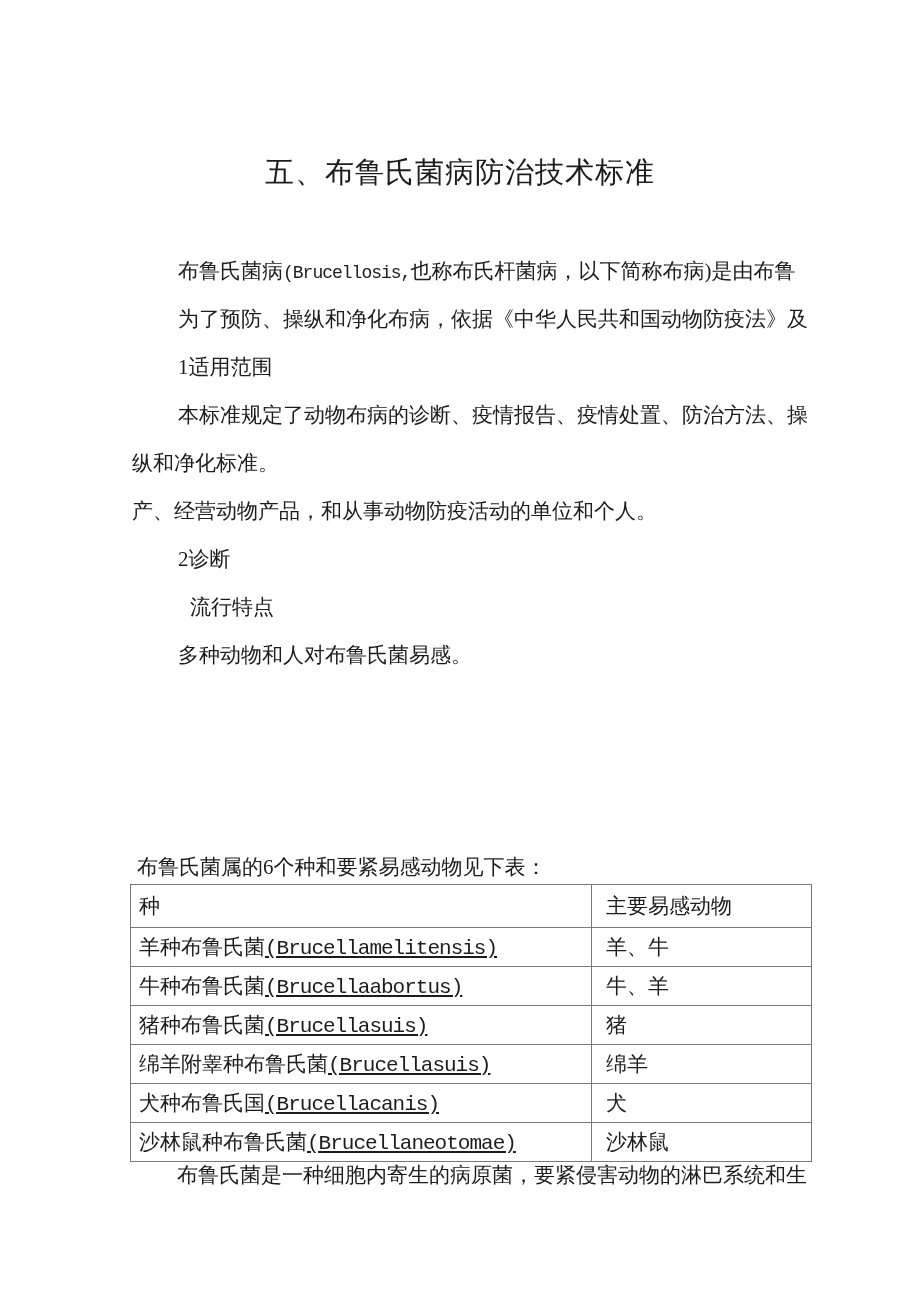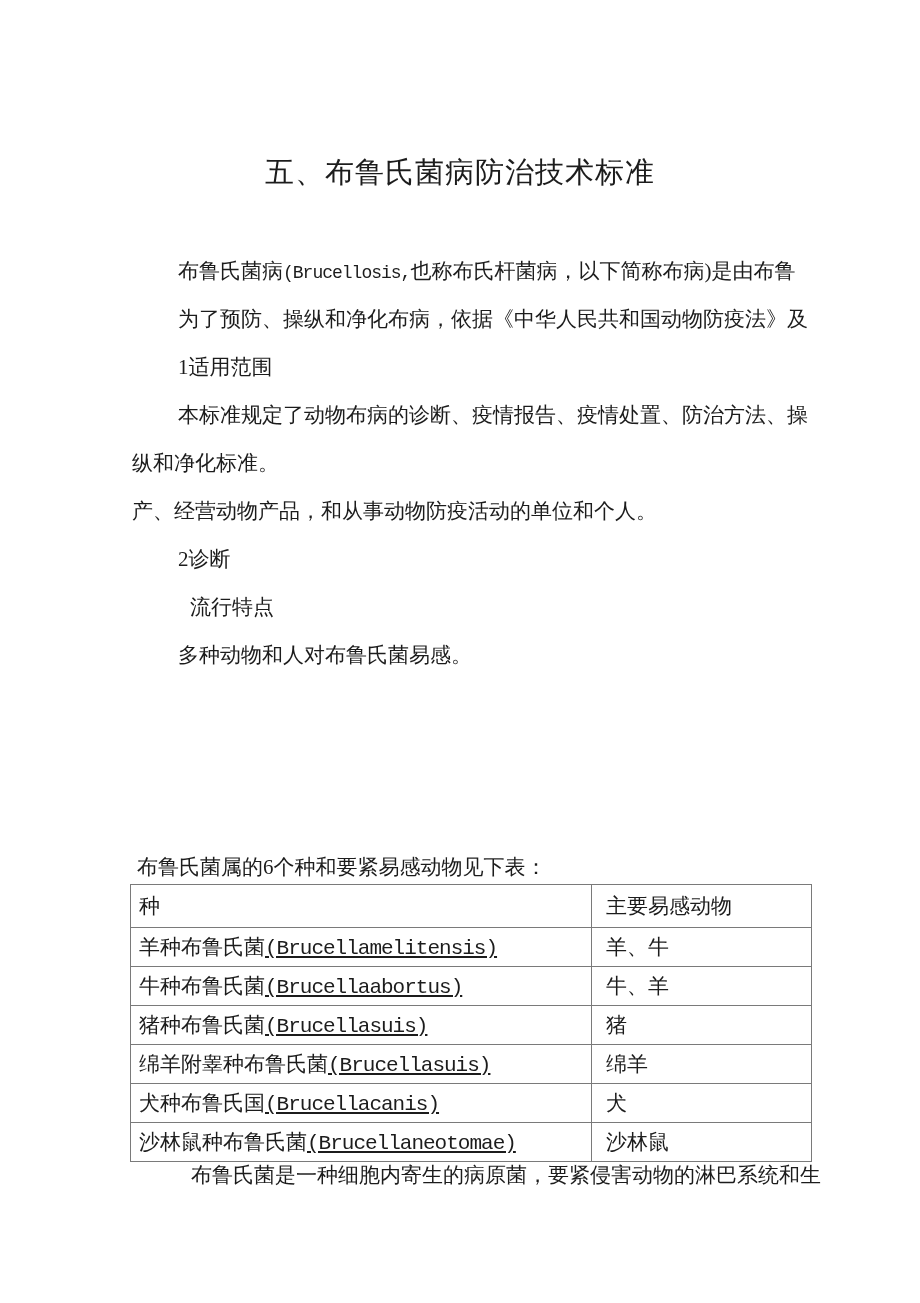--- a/index.html
+++ b/index.html
@@ -72,21 +72,21 @@
     white-space: nowrap;
   }
   .species-table .col-species { width: 452px; }
   .species-table .col-animals { width: 205px; padding-left: 14px; }
   .species-table tr.header-row { height: 43px; }
   .species-table tr.data-row { height: 39px; }
   .species-table .latin { font-size: 21px; text-decoration: underline; }
   .footer-line {
     position: absolute;
     top: 1155px;
-    left: 191px;
+    left: 177px;
     height: 40px;
     line-height: 40px;
     font-size: 21px;
     white-space: nowrap;
   }
 </style>
 </head>
 <body>
 
 <div class="page">

